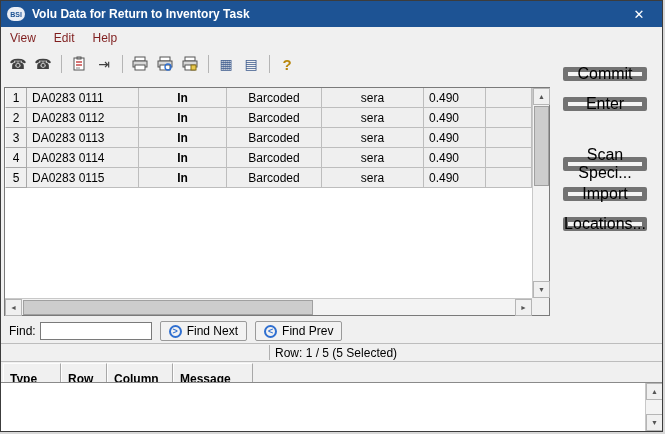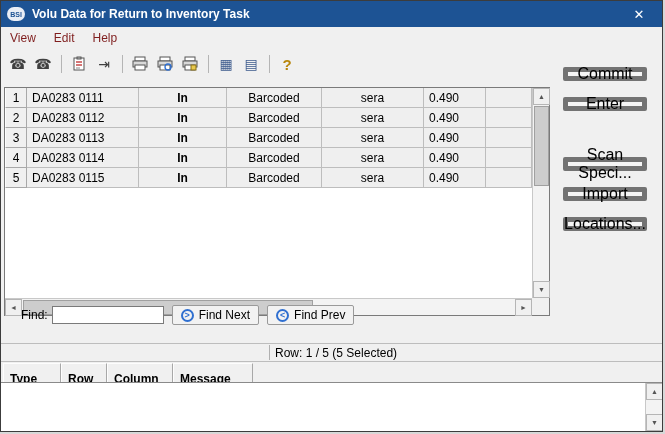--- a/index.html
+++ b/index.html
@@ -43,21 +43,21 @@
   .vscroll { position:absolute; right:0; top:0; bottom:17px; width:17px; background:#f3f3f3; border-left:1px solid #c8c8c8; }
   .hscroll { position:absolute; left:0; right:17px; bottom:0; height:17px; background:#f3f3f3; border-top:1px solid #c8c8c8; }
   .sb-btn { position:absolute; width:17px; height:17px; background:#f0f0f0; border:1px solid #b5b5b5; color:#555; font-size:7px; display:flex; align-items:center; justify-content:center; }
   .v-up { top:0; left:0; } .v-down { bottom:0; left:0; }
   .h-left { left:0; top:0; } .h-right { right:0; top:0; }
   .v-thumb { position:absolute; left:1px; top:18px; width:15px; height:80px; background:#cdcdcd; border:1px solid #a0a0a0; }
   .h-thumb { position:absolute; top:1px; left:18px; width:290px; height:15px; background:#cdcdcd; border:1px solid #a0a0a0; }
   .sb-corner { position:absolute; right:0; bottom:0; width:17px; height:17px; background:#f0f0f0; }
 
   
-  .findbar { position:absolute; left:0; top:302px; width:549px; height:24px; display:flex; align-items:center; padding-left:20px; }
+  .findbar { position:absolute; left:0; top:318px; width:549px; height:24px; display:flex; align-items:center; padding-left:8px; }
   .find-label { margin-right:4px; }
   .find-input { width:112px; height:18px; border:1px solid #7a7a7a; background:#fff; font-family:"Liberation Sans",sans-serif; font-size:12px; padding:0 3px; }
   .find-btn { margin-left:8px; height:20px; padding:0 8px; background:#f2f2f2; border:1px solid #9a9a9a; border-radius:2px; display:inline-flex; align-items:center; gap:5px; font-size:12px; }
   .circle-icon { width:13px; height:13px; border-radius:50%; border:2px solid #2f6fd0; color:#2f6fd0; font-size:9px; font-weight:bold; display:inline-flex; align-items:center; justify-content:center; line-height:1; }
 
   
   .statusbar { position:absolute; left:0; top:342px; right:0; height:19px; border-top:1px solid #bdbdbd; border-bottom:1px solid #bdbdbd; background:#f0f0f0; }
   .status-divider { position:absolute; left:268px; top:1px; bottom:1px; width:1px; background:#b0b0b0; }
   .status-text { position:absolute; left:274px; top:2px; }
 

